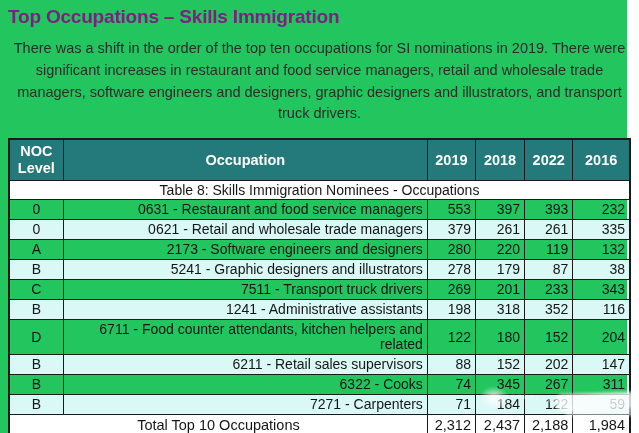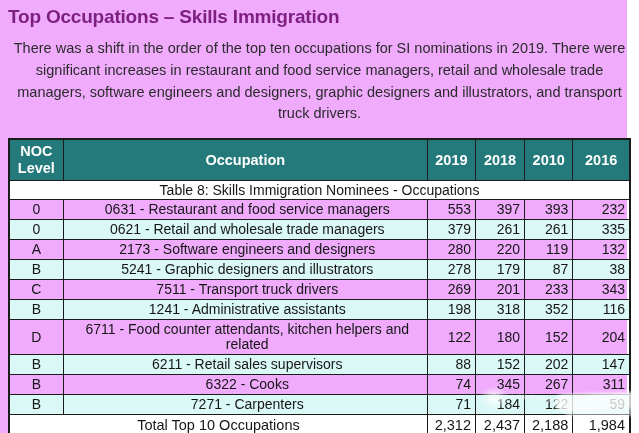--- a/index.html
+++ b/index.html
@@ -11,21 +11,21 @@
     --body-text:#2b2b2b;
     --table-text:#161616;
   }
   *{box-sizing:border-box;margin:0;padding:0;}
   html,body{background:#ffffff;}
   body{
     font-family:"Liberation Sans","DejaVu Sans",sans-serif;
     width:639px;height:433px;overflow:hidden;position:relative;
   }
   .page{
-    width:627px;height:433px;background:#f0abfc;
+    width:627px;height:433px;background:#22c55e;
     padding:5px 8px 0 8px;position:relative;
   }
   .doc-title{
     color:var(--title-color);
     font-size:19px;font-weight:bold;
     letter-spacing:-0.2px;
     margin-top:1px;
   }
   .intro{
     color:var(--body-text);
@@ -63,21 +63,21 @@
     padding:3px 2px;
     text-align:center;
   }
   tbody td{
     font-size:14px;
     line-height:15px;
     padding:2px 4px;
   }
   tbody tr.striped{background:var(--row-alt-bg);}
   td.noc{text-align:center;}
-  td.occ{text-align:center;padding-left:8px;}
+  td.occ{text-align:right;padding-left:8px;}
   td.num{text-align:right;}
   tr.total-row td{
     background:#ffffff;
     font-size:14.5px;
     padding:3px 4px;
   }
   tr.total-row td.total-label{text-align:center;}
   
   .watermark{position:absolute;pointer-events:none;}
   .wm-circle{
@@ -128,21 +128,21 @@
       <tr class="caption-row">
         <td colspan="6">Table 8: Skills Immigration Nominees - Occupations</td>
       </tr>
     </tbody>
     <thead>
       <tr>
         <th>NOC Level</th>
         <th>Occupation</th>
         <th>2019</th>
         <th>2018</th>
-        <th>2010</th>
+        <th>2022</th>
         <th>2016</th>
       </tr>
     </thead>
     <tbody>
       <tr>
         <td class="noc">0</td>
         <td class="occ">0631 - Restaurant and food service managers</td>
         <td class="num">553</td>
         <td class="num">397</td>
         <td class="num">393</td>

